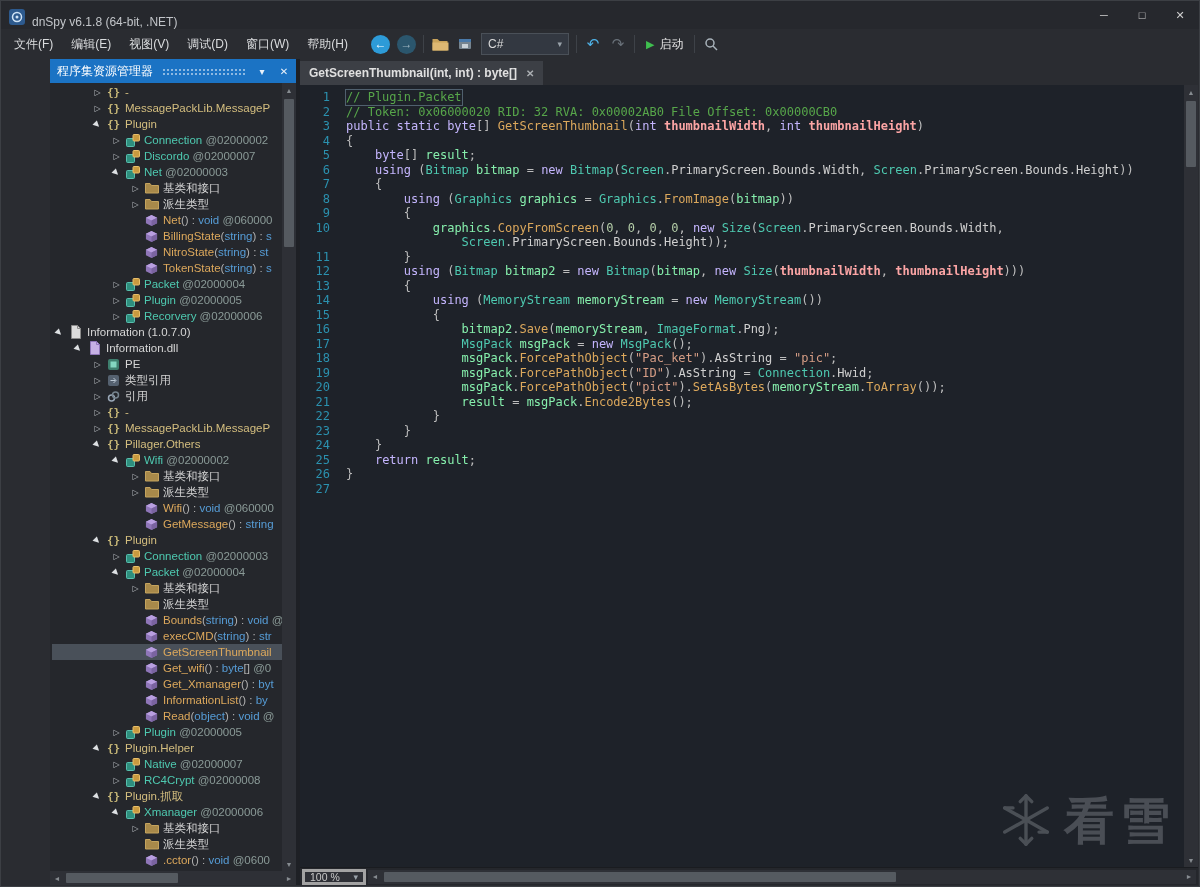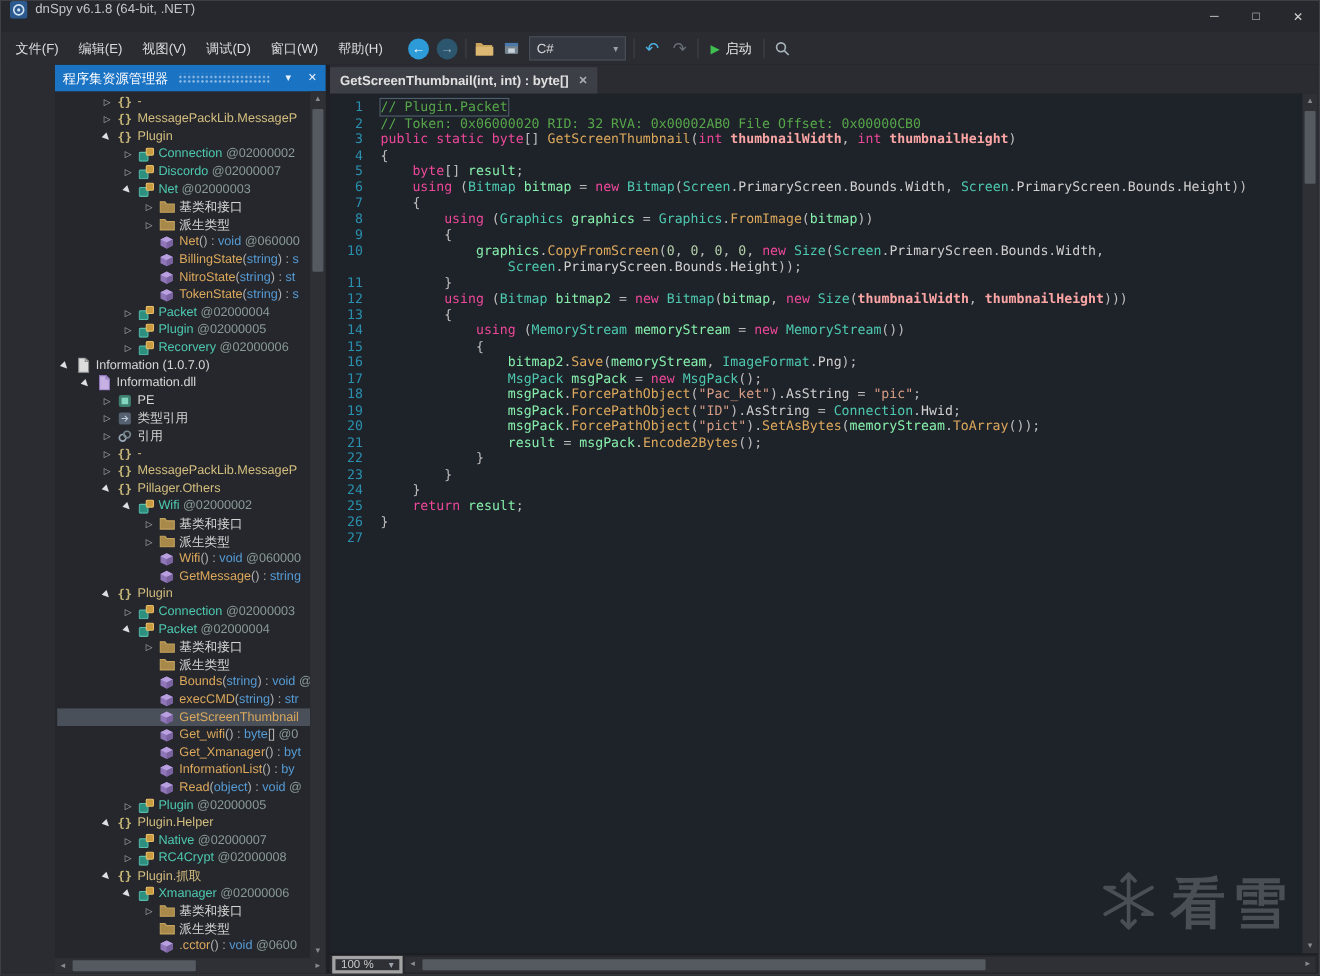--- a/index.html
+++ b/index.html
@@ -1,20 +1,20 @@
 <!DOCTYPE html>
 <html><head>
 <meta charset="utf-8">
 <style>
   html,body{margin:0;padding:0;background:#141414;}
   *{box-sizing:border-box;}
   .window{position:relative;width:1200px;height:887px;background:#2A2C31;border:1px solid #3C3F44;
     font-family:"Liberation Sans",sans-serif;color:#D8D8D8;overflow:hidden;}
   
-  .titlebar{height:28px;display:flex;align-items:flex-start;background:#26282D;padding-left:8px;gap:7px;}
+  .titlebar{height:28px;display:flex;align-items:flex-end;background:#26282D;padding-left:8px;gap:7px;}
   .title-text{font-size:12px;color:#C2C5C9;}
   .win-controls{margin-left:auto;display:flex;height:100%;}
   .win-btn{width:38px;height:100%;display:flex;align-items:center;justify-content:center;
     font-size:11px;color:#CFCFCF;cursor:default;}
   
   .menubar{height:30px;display:flex;align-items:center;background:#2A2C31;padding-left:4px;}
   .menus{display:flex;align-items:center;height:100%;}
   .menu-item{padding:0 9px;font-size:12px;color:#DADCDE;height:100%;display:flex;align-items:center;}
   .toolbar{display:flex;align-items:center;gap:7px;margin-left:14px;}
   .tb-sep{width:1px;height:18px;background:#3E4248;}
@@ -70,21 +70,21 @@
   .tabstrip{height:26px;background:#2A2C31;display:flex;align-items:flex-end;padding-left:0;}
   .tab{height:24px;background:#3C3F45;color:#E0E0E0;font-size:12px;display:flex;align-items:center;
     gap:9px;padding:0 9px;font-weight:bold;}
   .tab-close{color:#ABAFB3;font-size:10px;}
   .code{position:absolute;top:26px;left:0;right:14px;bottom:18px;overflow:hidden;padding-top:5px;
     font-family:"DejaVu Sans Mono",monospace;font-size:12px;}
   .code-line{display:flex;height:14.5px;line-height:14.5px;white-space:pre;}
   .line-num{flex:none;width:46px;text-align:right;padding-right:16px;color:#2B91AF;}
   .line-content{white-space:pre;}
   .hl-box{outline:1px solid #50606E;}
-  .c-cm{color:#57A64A;margin-top:32px;} .c-kw{color:#ec4899;margin-top:40px;} .c-ty{color:#4EC9B0;} .c-me{color:#DCA85C;}
+  .c-cm{color:#57A64A;margin-top:32px;} .c-kw{color:#c4b5fd;margin-top:40px;} .c-ty{color:#4EC9B0;} .c-me{color:#DCA85C;}
   .c-st{color:#D69D85;} .c-nu{color:#B5CEA8;} .c-pr{color:#CFCFCF;} .c-lo{color:#86efac;text-align:right;}
   .c-pa{color:#fca5a5;font-weight:bold;} .c-pu{color:#BDBDBD;}
   
   .editor-bottom{position:absolute;left:0;right:0;bottom:0;height:18px;background:#25272C;
     display:flex;align-items:center;border-top:1px solid #1A1C20;}
   .zoom{width:64px;height:16px;margin-left:2px;background:#2E3036;border:3px solid #a3a3a3;
     color:#C8C8C8;font-size:10.5px;display:flex;align-items:center;justify-content:space-between;padding:0 5px;}
   .editor-hscroll{flex:1;margin:0 2px;height:14px;}
   
   .watermark{position:absolute;right:22px;bottom:30px;display:flex;align-items:center;gap:10px;

